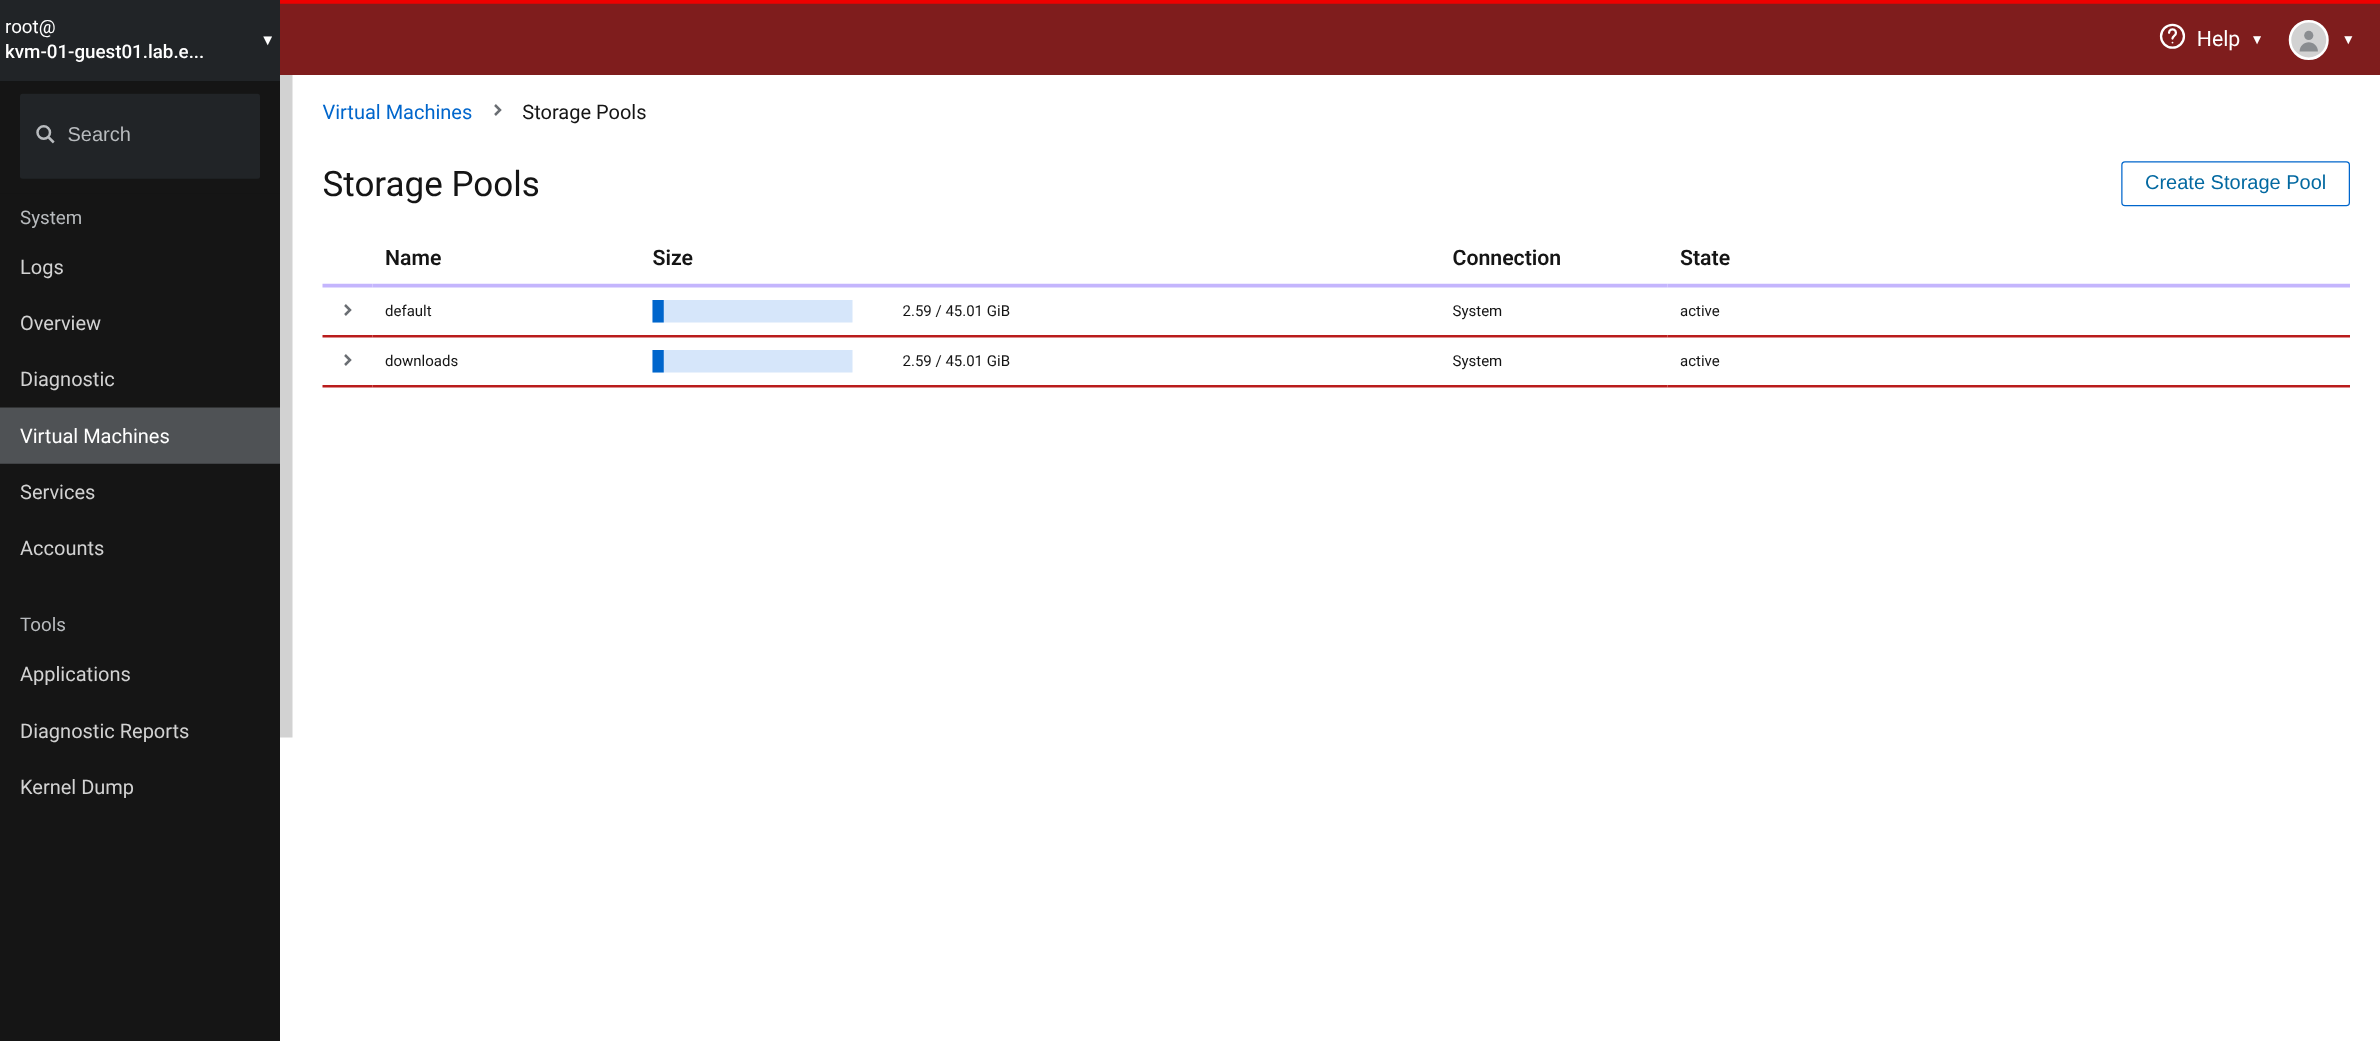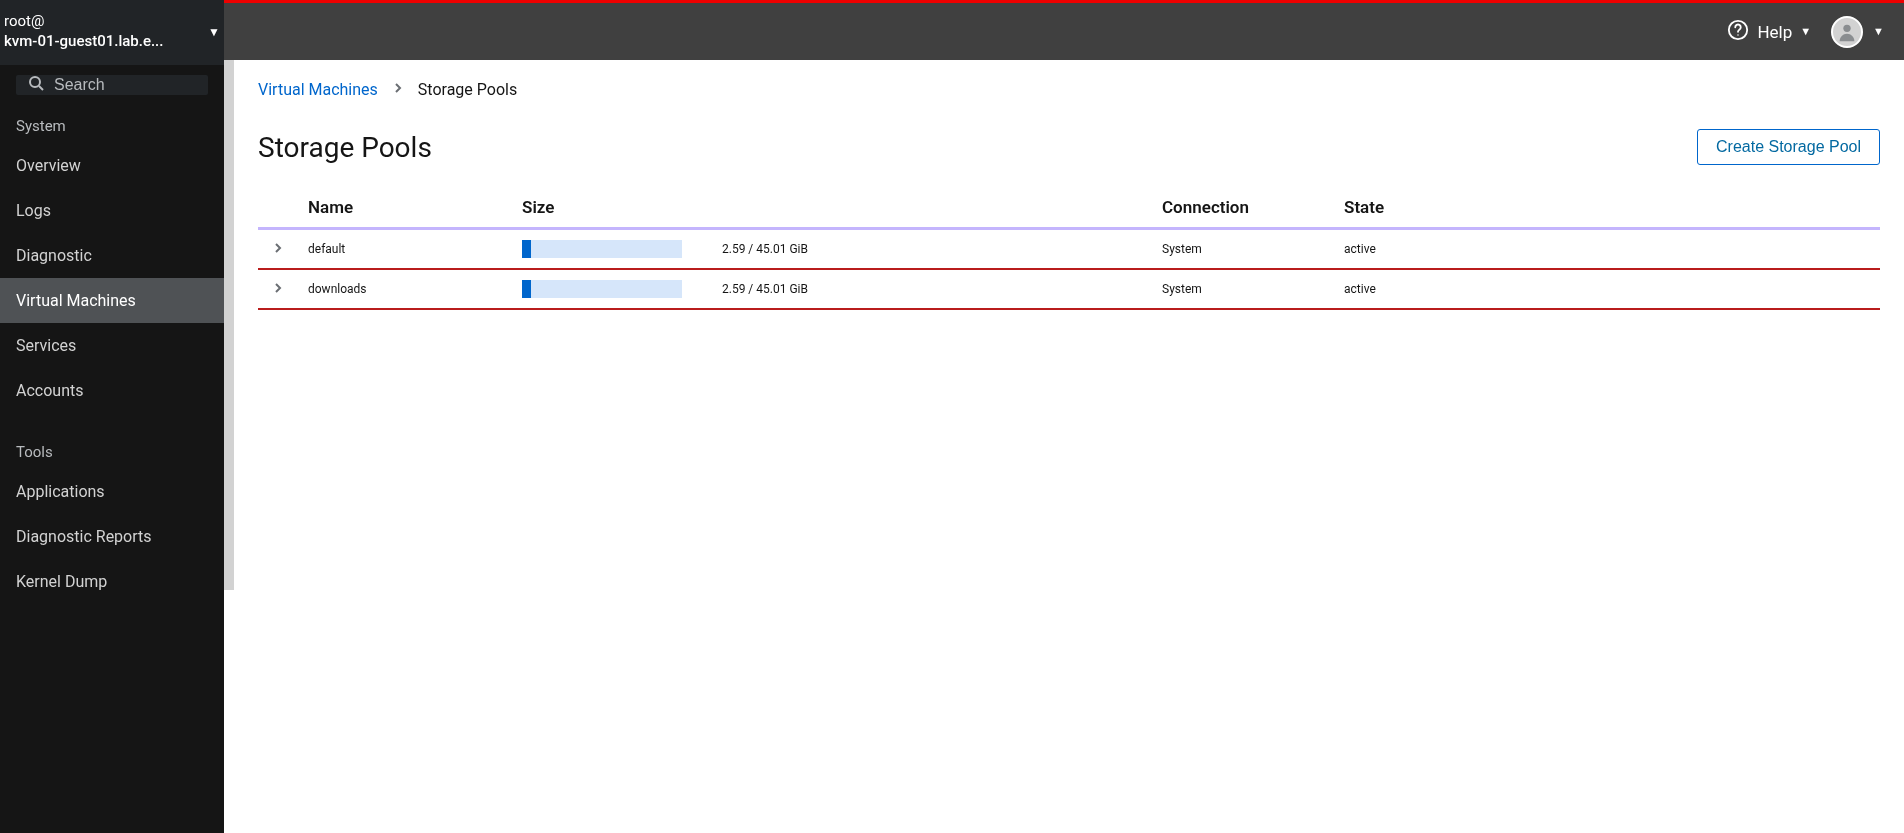--- a/index.html
+++ b/index.html
@@ -39,21 +39,21 @@
 .host-switcher .caret { color: #fff; font-size: 12px; }
 
 .search-wrap {
   padding: 10px 16px 12px;
   background: #151515;
 }
 .search-box {
   background: #212427;
   border: none;
   border-radius: 2px;
-  padding: 0 12px;
+  padding: 24px 12px;
   display: flex;
   align-items: center;
   gap: 10px;
   color: #d2d2d2;
   font-size: 16px;
 }
 .search-box input {
   background: transparent;
   border: none;
   outline: none;
@@ -90,21 +90,21 @@
 .scroll-indicator {
   position: absolute;
   top: 60px;
   left: 0;
   width: 10px;
   height: 530px;
   background: #d2d2d2;
 }
 .topbar {
   height: 60px;
-  background: #404040;
+  background: #7f1d1d;
   border-top: 3px solid #ee0000;
   display: flex;
   justify-content: flex-end;
   align-items: center;
   padding: 0 20px;
   gap: 20px;
   color: #fff;
 }
 .help-menu {
   display: flex;
@@ -228,22 +228,22 @@
         <svg width="16" height="16" viewBox="0 0 16 16" fill="none" stroke="#b8bbbe" stroke-width="2">
             <circle cx="7" cy="7" r="5"></circle>
             <line x1="11" y1="11" x2="15" y2="15"></line>
           </svg>
       </span>
       <input type="text" placeholder="Search" style="">
     </div>
   </div>
 
   <div class="nav-section-label">System</div>
+  <div class="nav-item">Logs</div>
   <div class="nav-item">Overview</div>
-  <div class="nav-item">Logs</div>
   <div class="nav-item">Diagnostic</div>
   <div class="nav-item active">Virtual Machines</div>
   <div class="nav-item">Services</div>
   <div class="nav-item">Accounts</div>
 
   <div style="height:20px"></div>
   <div class="nav-section-label">Tools</div>
   <div class="nav-item">Applications</div>
   <div class="nav-item">Diagnostic Reports</div>
   <div class="nav-item">Kernel Dump</div>

